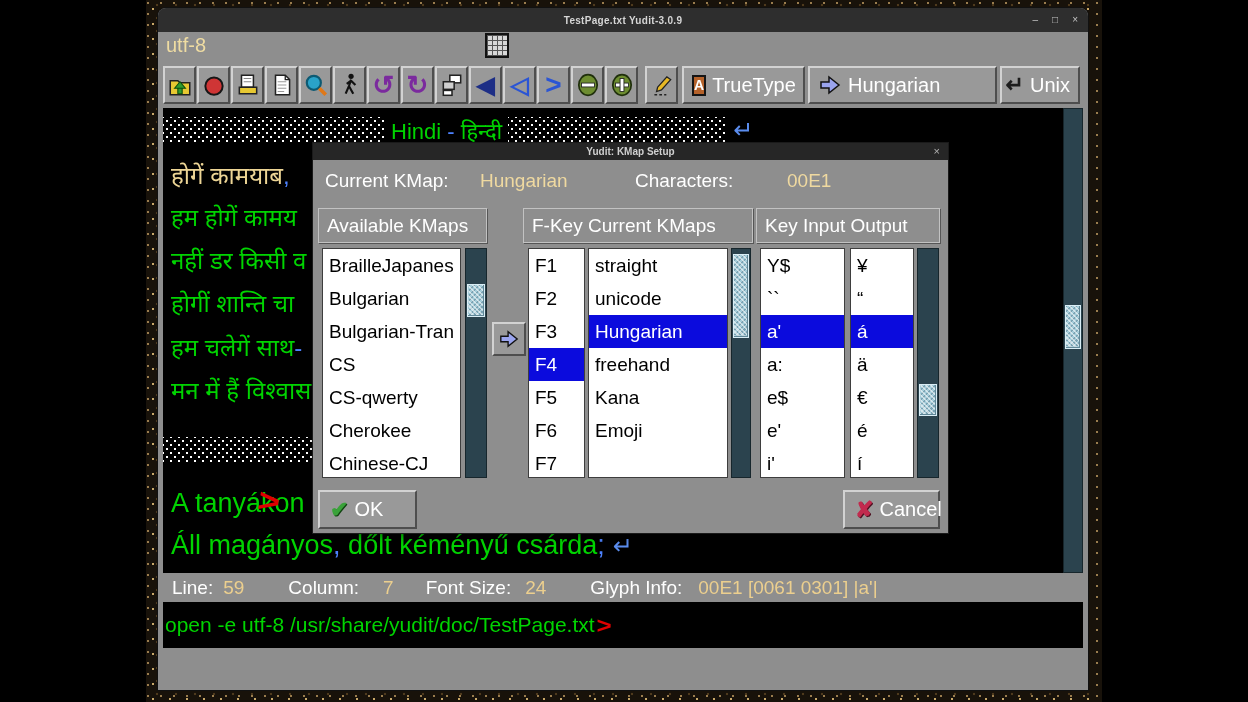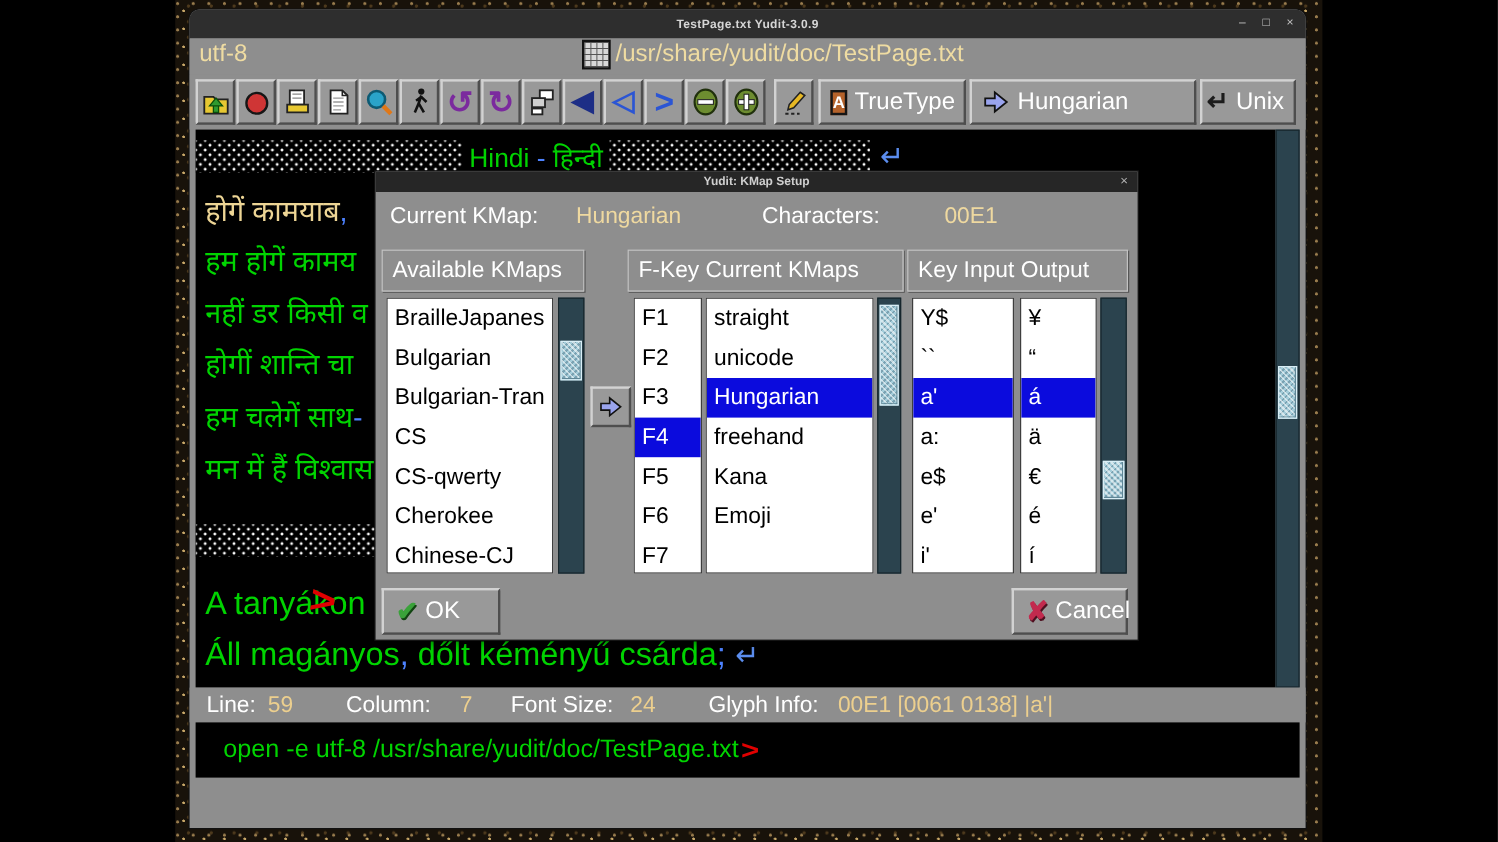--- a/index.html
+++ b/index.html
@@ -67,21 +67,21 @@
   .thumb { position:absolute; left:1px; width:16px; background:#a5cdda;
     border:1px solid #d9eef6; box-shadow:inset -1px -1px 0 #5f8696;
     background-image:repeating-linear-gradient(45deg, rgba(255,255,255,.55) 0 1.5px, transparent 1.5px 3.5px),
       repeating-linear-gradient(-45deg, rgba(70,110,130,.45) 0 1.5px, transparent 1.5px 3.5px); }
 
   
   .statusbar { position:absolute; left:0; top:565px; width:100%; height:29px; background:#8e8e8e;
     display:flex; align-items:center; font-size:19px; color:#fff; padding-left:14px; }
   .statusbar .v { color:#eccf8e; }
   .cmd { position:absolute; left:5px; top:594px; width:920px; height:46px; background:#000;
-    display:flex; align-items:center; padding-left:23px; }
+    display:flex; align-items:center; padding-left:2px; }
   .cmdtext { color:#00d400; font-size:21px; }
   .cmdcursor { color:#e00000; font-size:26px; font-weight:bold; margin-left:2px; transform:scaleY(.85); }
 
   
   .dialog { position:absolute; left:313px; top:143px; width:635px; height:390px; background:#8e8e8e;
     box-shadow:0 0 0 1px #1a1a1a, 2px 3px 8px rgba(0,0,0,.5); z-index:10; }
   .dtitle { position:absolute; left:0; top:0; width:100%; height:17px; background:#262626;
     display:flex; align-items:center; justify-content:center; }
   .dtitle span { color:#cfcfcf; font-size:10px; font-weight:bold; }
   .dclose { position:absolute; right:8px; top:2px; color:#b5b5b5; font-size:11px; cursor:pointer; }
@@ -118,21 +118,20 @@
       <span>–</span>
       <span>□</span>
       <span>×</span>
     </div>
   </div>
 
   <div class="headerbar">
     <span class="enc">utf-8</span>
     <div class="pathwrap">
       <span class="gridicon"></span>
-      <span class="path">/usr/share/yudit/doc/TestPage.txt</span>
     </div>
   </div>
 
   <div class="toolbar">
     <div class="tbtn" style="left:5px">
       <svg width="26" height="26" viewBox="0 0 24 24">
         <path d="M3 8h7l2 2h9v11H3z" fill="#e7c832" stroke="#222" stroke-width="1.4"></path>
         <path d="M10 15h4v5h-4z M7 15l5-6 5 6z" fill="#2f9a2f" stroke="#0a4d0a" stroke-width="1"></path>
       </svg>
     </div>
@@ -249,21 +248,21 @@
   </div>
 
   <div class="statusbar">
     <span>Line:</span>
     <span class="v" style="margin-left:10px">59</span>
     <span style="margin-left:44px">Column:</span>
     <span class="v" style="margin-left:24px">7</span>
     <span style="margin-left:32px">Font Size:</span>
     <span class="v" style="margin-left:14px">24</span>
     <span style="margin-left:44px">Glyph Info:</span>
-    <span class="v" style="margin-left:16px">00E1 [0061 0138] |a'|</span>
+    <span class="v" style="margin-left:16px">00E1 [0061 0301] |a'|</span>
   </div>
 
   <div class="cmd">
     <span class="cmdtext">open -e utf-8 /usr/share/yudit/doc/TestPage.txt</span>
     <span class="cmdcursor">&gt;</span>
   </div>
 </div>
 
 <div class="dialog">
   <div class="dtitle">

